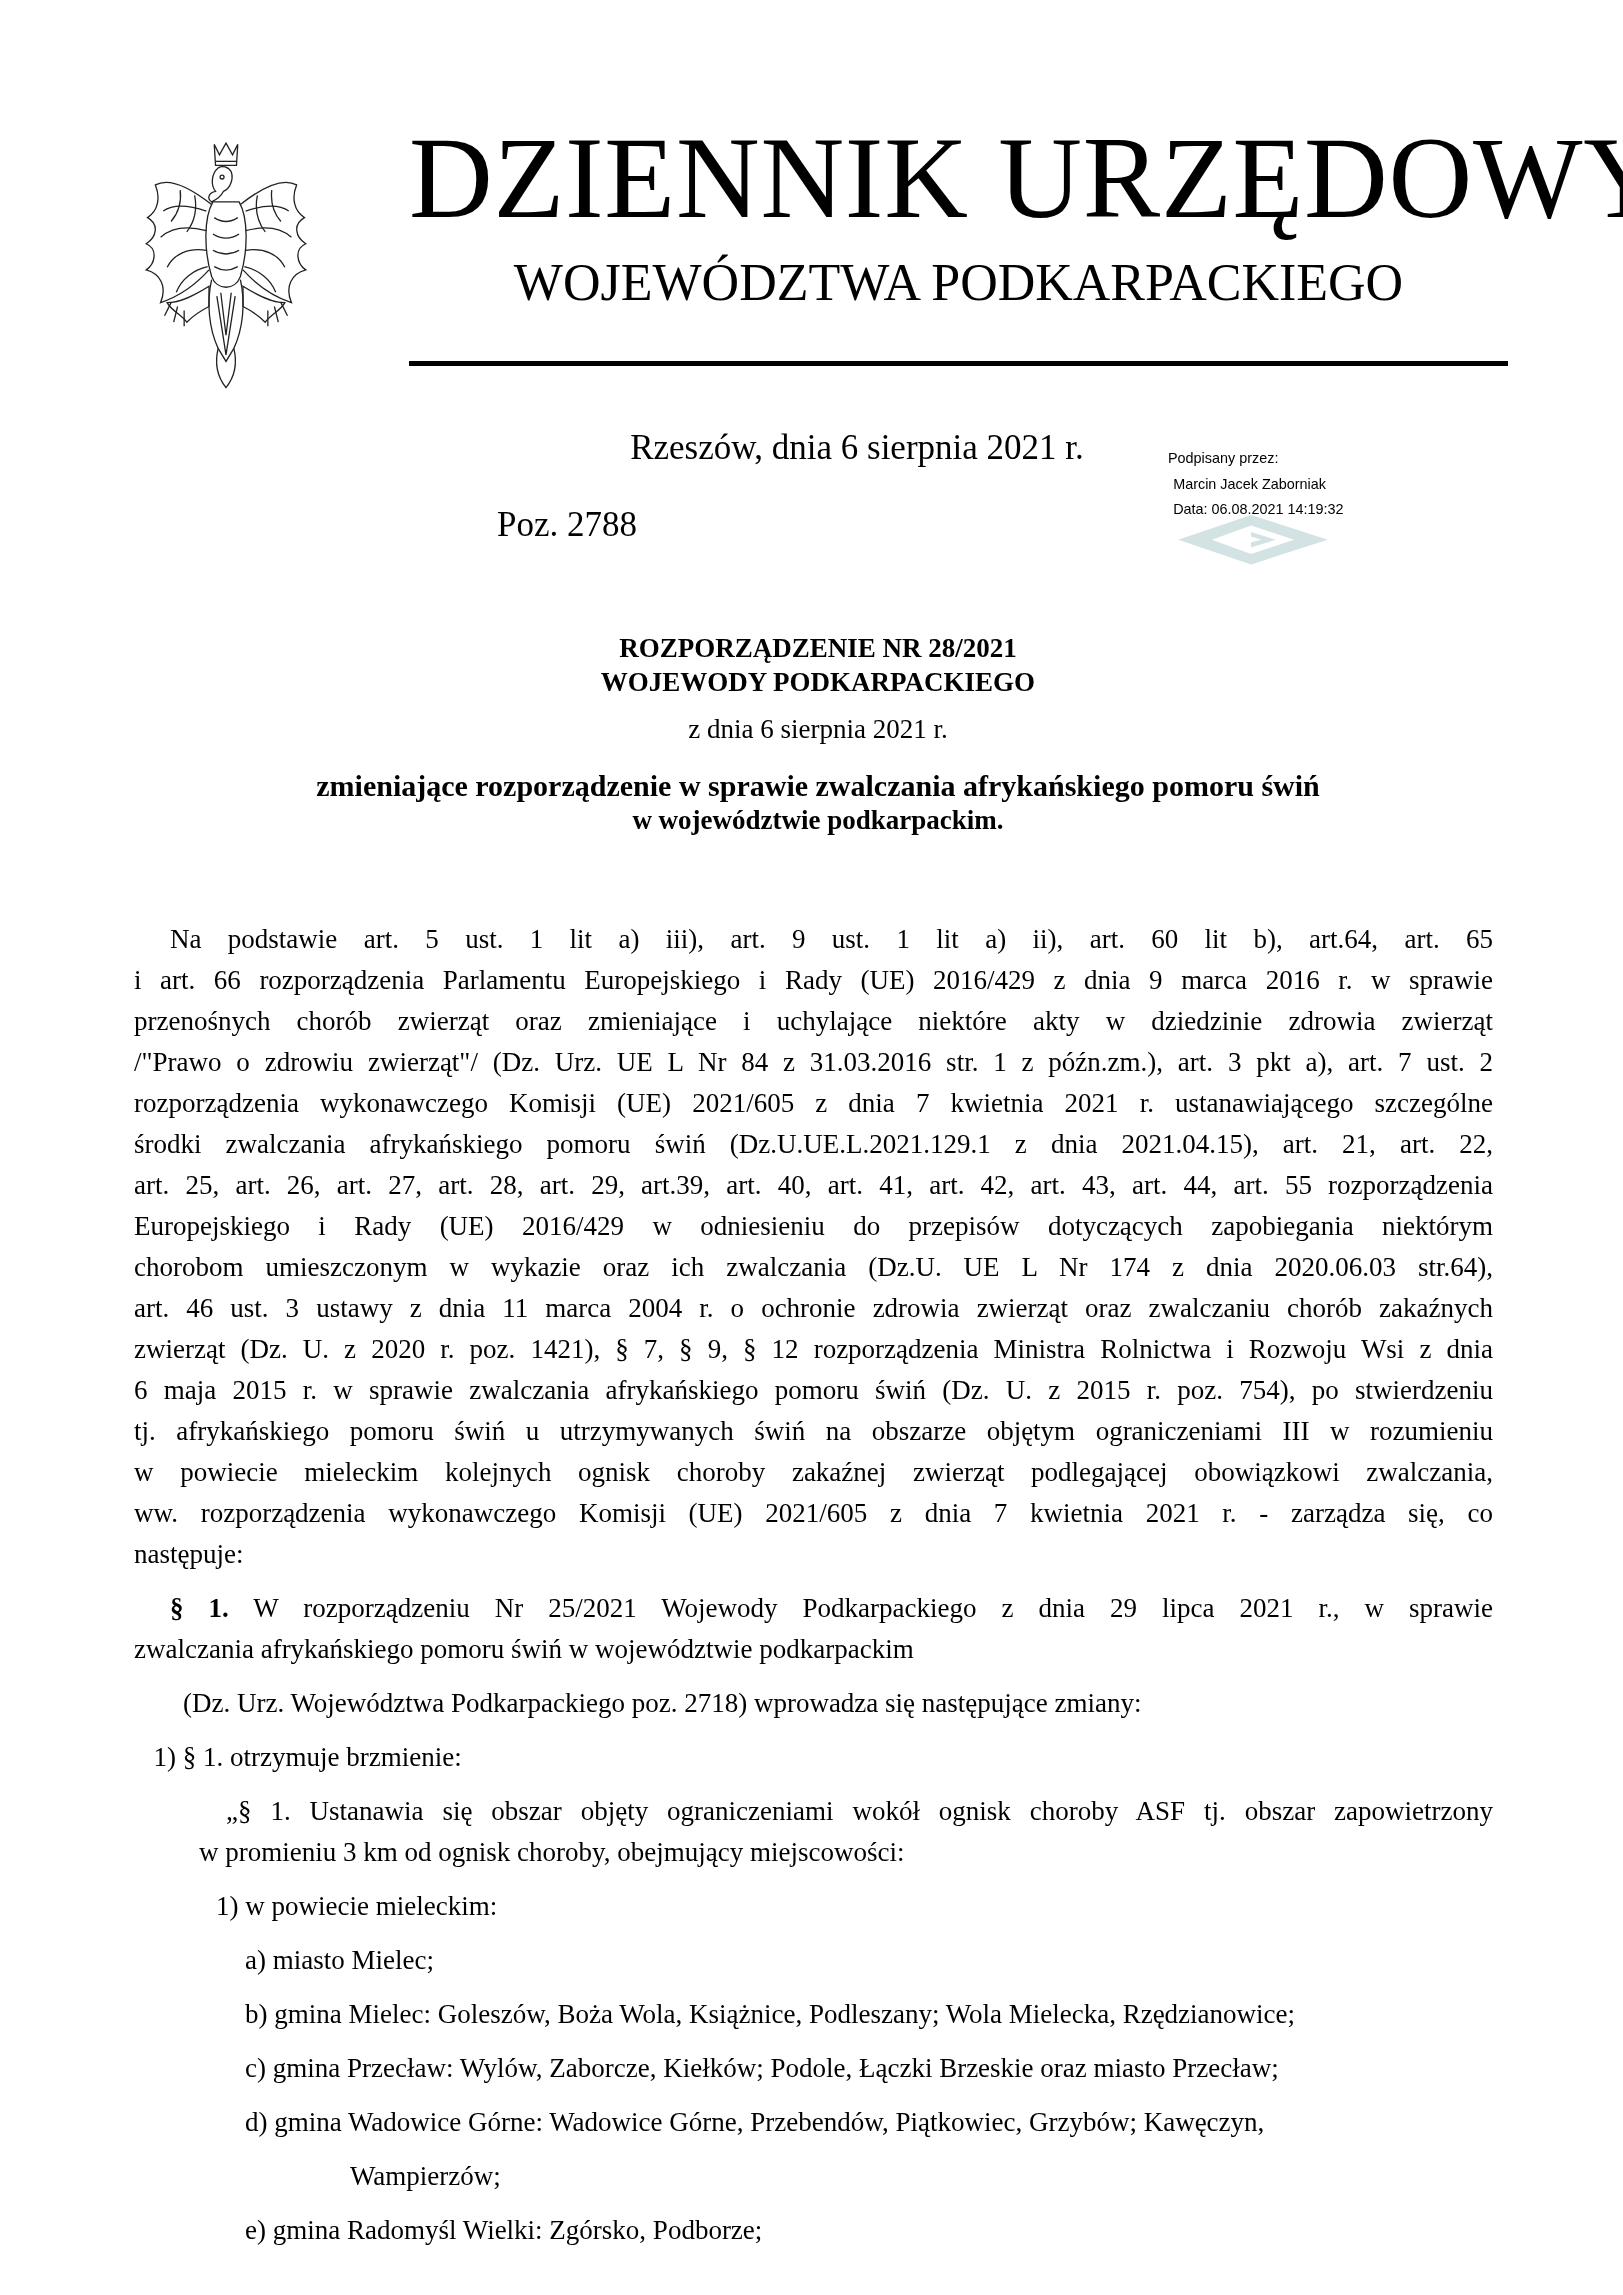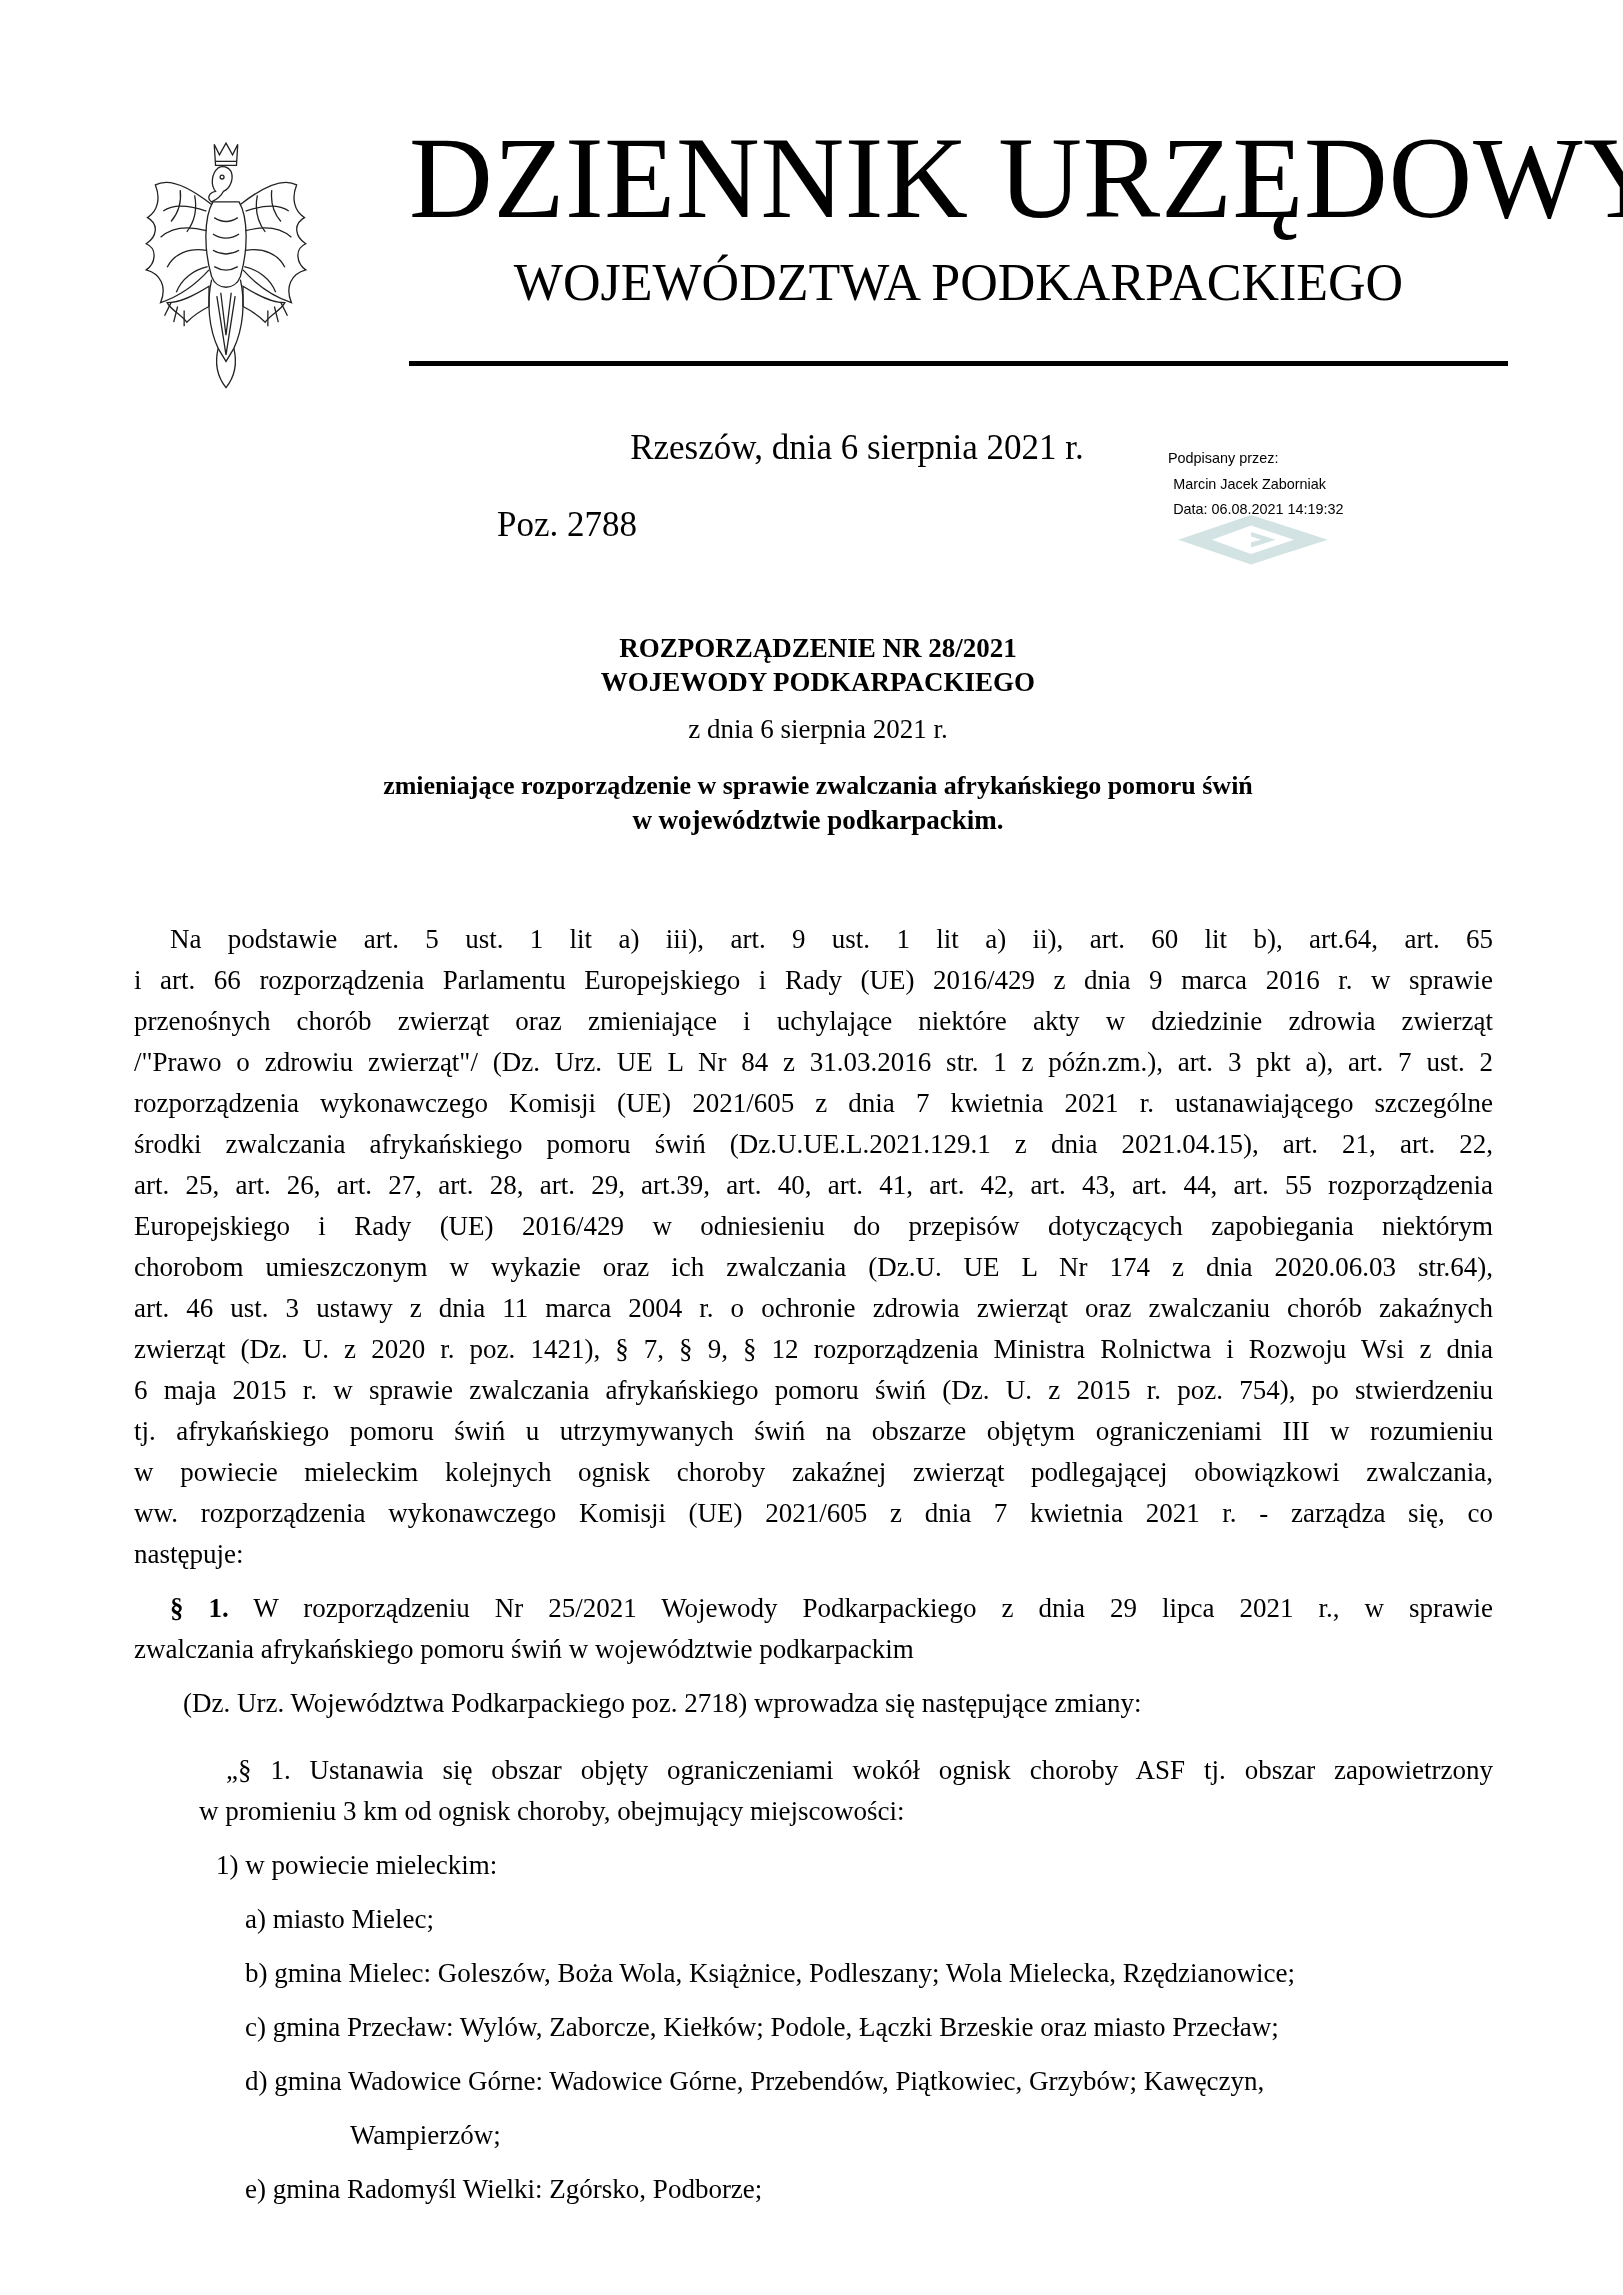--- a/index.html
+++ b/index.html
@@ -12,21 +12,21 @@
   #place-date{left:497px;top:425px;width:720px;text-align:center;font-size:35px;line-height:46px;}
   #poz{left:497px;top:502px;width:720px;font-size:35px;line-height:46px;}
   #signature{left:1168px;top:446px;width:275px;font-family:"Liberation Sans","DejaVu Sans",sans-serif;font-size:14.4px;line-height:25.5px;}
   #signature .sig-line{white-space:nowrap;}
   #signature .indent{padding-left:5.2px;}
   #sig-logo{left:1178px;top:515px;width:150px;height:52px;}
   .heading{left:131px;width:1374px;text-align:center;}
   #h-number{top:631px;font-size:27px;font-weight:bold;line-height:34px;}
   #h-authority{top:665px;font-size:27px;font-weight:bold;line-height:34px;}
   #h-date{top:712px;font-size:27px;line-height:34px;}
-  #h-subject1{top:769px;font-size:26px;font-weight:bold;line-height:34px;}
+  #h-subject1{top:769px;font-size:30px;font-weight:bold;line-height:34px;}
   #h-subject2{top:803px;font-size:27px;font-weight:bold;line-height:34px;}
   #body{left:134px;top:919px;width:1359px;font-size:27px;line-height:41px;text-align:justify;}
   .jline{display:block;text-align:justify;text-align-last:justify;white-space:nowrap;}
   .lline{display:block;text-align:left;white-space:nowrap;}
   .gap{height:13px;}
   .para-sign{font-weight:bold;}
   .quote-block .jline{}
 </style>
 </head>
 <body>
@@ -108,20 +108,21 @@
   </div>
 
   <div class="gap"></div>
 
   <div>
     <span class="jline" style="padding-left:36px"><b class="para-sign">§ 1.</b> <span>W rozporządzeniu Nr 25/2021 Wojewody Podkarpackiego z dnia 29 lipca 2021 r., w sprawie</span></span>
     <span class="lline">zwalczania afrykańskiego pomoru świń w województwie podkarpackim</span>
     <div class="gap"></div>
     <span class="lline" style="padding-left:49px">(Dz. Urz. Województwa Podkarpackiego poz. 2718) wprowadza się następujące zmiany:</span>
     <div class="gap"></div>
+    <span class="lline" style="padding-left:19.6px">1) § 1. otrzymuje brzmienie:</span>
     <div class="gap"></div>
     <div class="quote-block">
       <span class="jline" style="padding-left:92px">„§ 1. Ustanawia się obszar objęty ograniczeniami wokół ognisk choroby ASF tj. obszar zapowietrzony</span>
       <span class="lline" style="padding-left:65px">w promieniu 3 km od ognisk choroby, obejmujący miejscowości:</span>
       <div class="gap"></div>
       <span class="lline" style="padding-left:82px">1) w powiecie mieleckim:</span>
       <div class="gap"></div>
       <span class="lline" style="padding-left:111px">a) miasto Mielec;</span>
       <div class="gap"></div>
       <span class="lline" style="padding-left:111px">b) gmina Mielec: Goleszów, Boża Wola, Książnice, Podleszany; Wola Mielecka, Rzędzianowice;</span>

